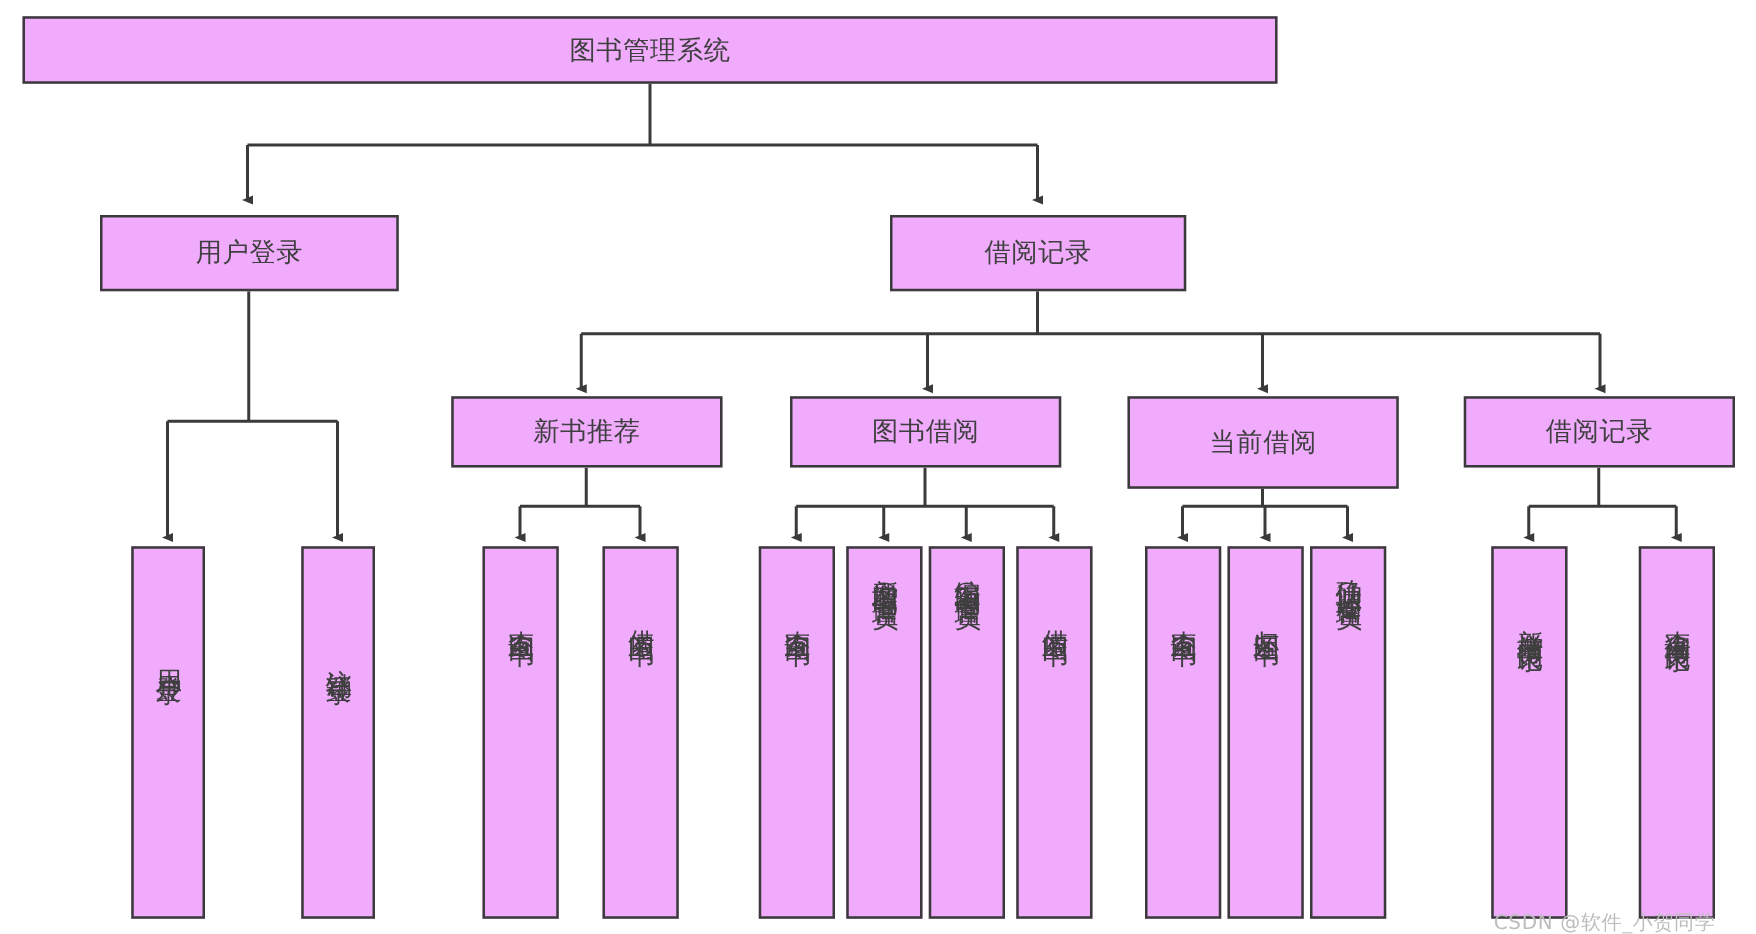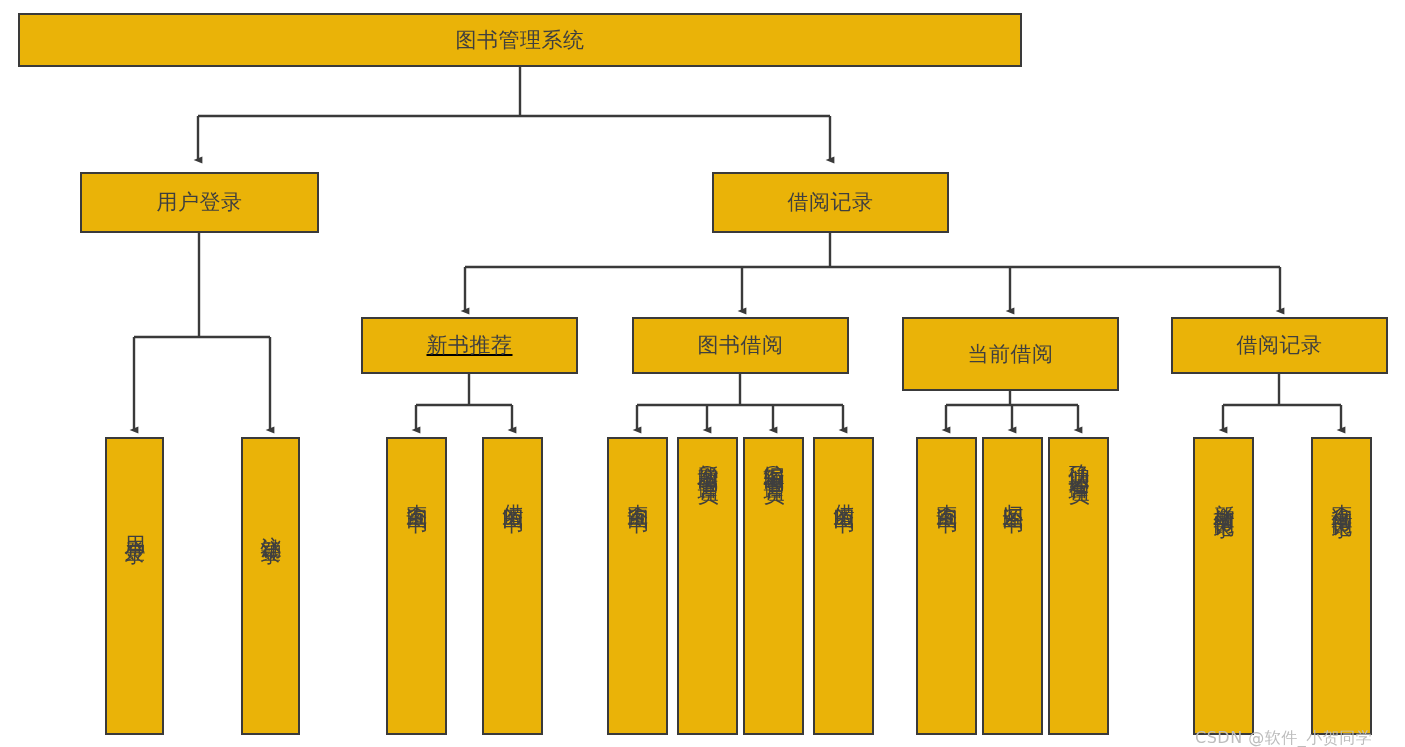--- a/index.html
+++ b/index.html
@@ -20,21 +20,21 @@
   #diagram-svg {
     position: absolute;
     left: 0;
     top: 0;
     width: 1405px;
     height: 747px;
   }
   .node-box {
     position: absolute;
     box-sizing: border-box;
-    background: #eab308;
+    background: #f0abfc;
     border: 2px solid #3a3a3a;
     display: flex;
     align-items: center;
     justify-content: center;
   }
   .node-label {
     color: #3f3f3f;
     font-size: 21px;
     line-height: 1.08;
     letter-spacing: 0.5px;
@@ -128,21 +128,21 @@
     <span class="node-label">图书管理系统</span>
   </div>
 
   <div class="node-box" style="left:80px; top:172px; width:239px; height:61px;">
     <span class="node-label">用户登录</span>
   </div>
   <div class="node-box" style="left:712px; top:172px; width:237px; height:61px;">
     <span class="node-label">借阅记录</span>
   </div>
 
-  <div class="node-box" style="left:361px; top:317px; width:217px; height:57px;text-decoration:underline;">
+  <div class="node-box" style="left:361px; top:317px; width:217px; height:57px;">
     <span class="node-label">新书推荐</span>
   </div>
   <div class="node-box" style="left:632px; top:317px; width:217px; height:57px;">
     <span class="node-label">图书借阅</span>
   </div>
   <div class="node-box" style="left:902px; top:317px; width:217px; height:74px;">
     <span class="node-label">当前借阅</span>
   </div>
   <div class="node-box" style="left:1171px; top:317px; width:217px; height:57px;">
     <span class="node-label">借阅记录</span>

